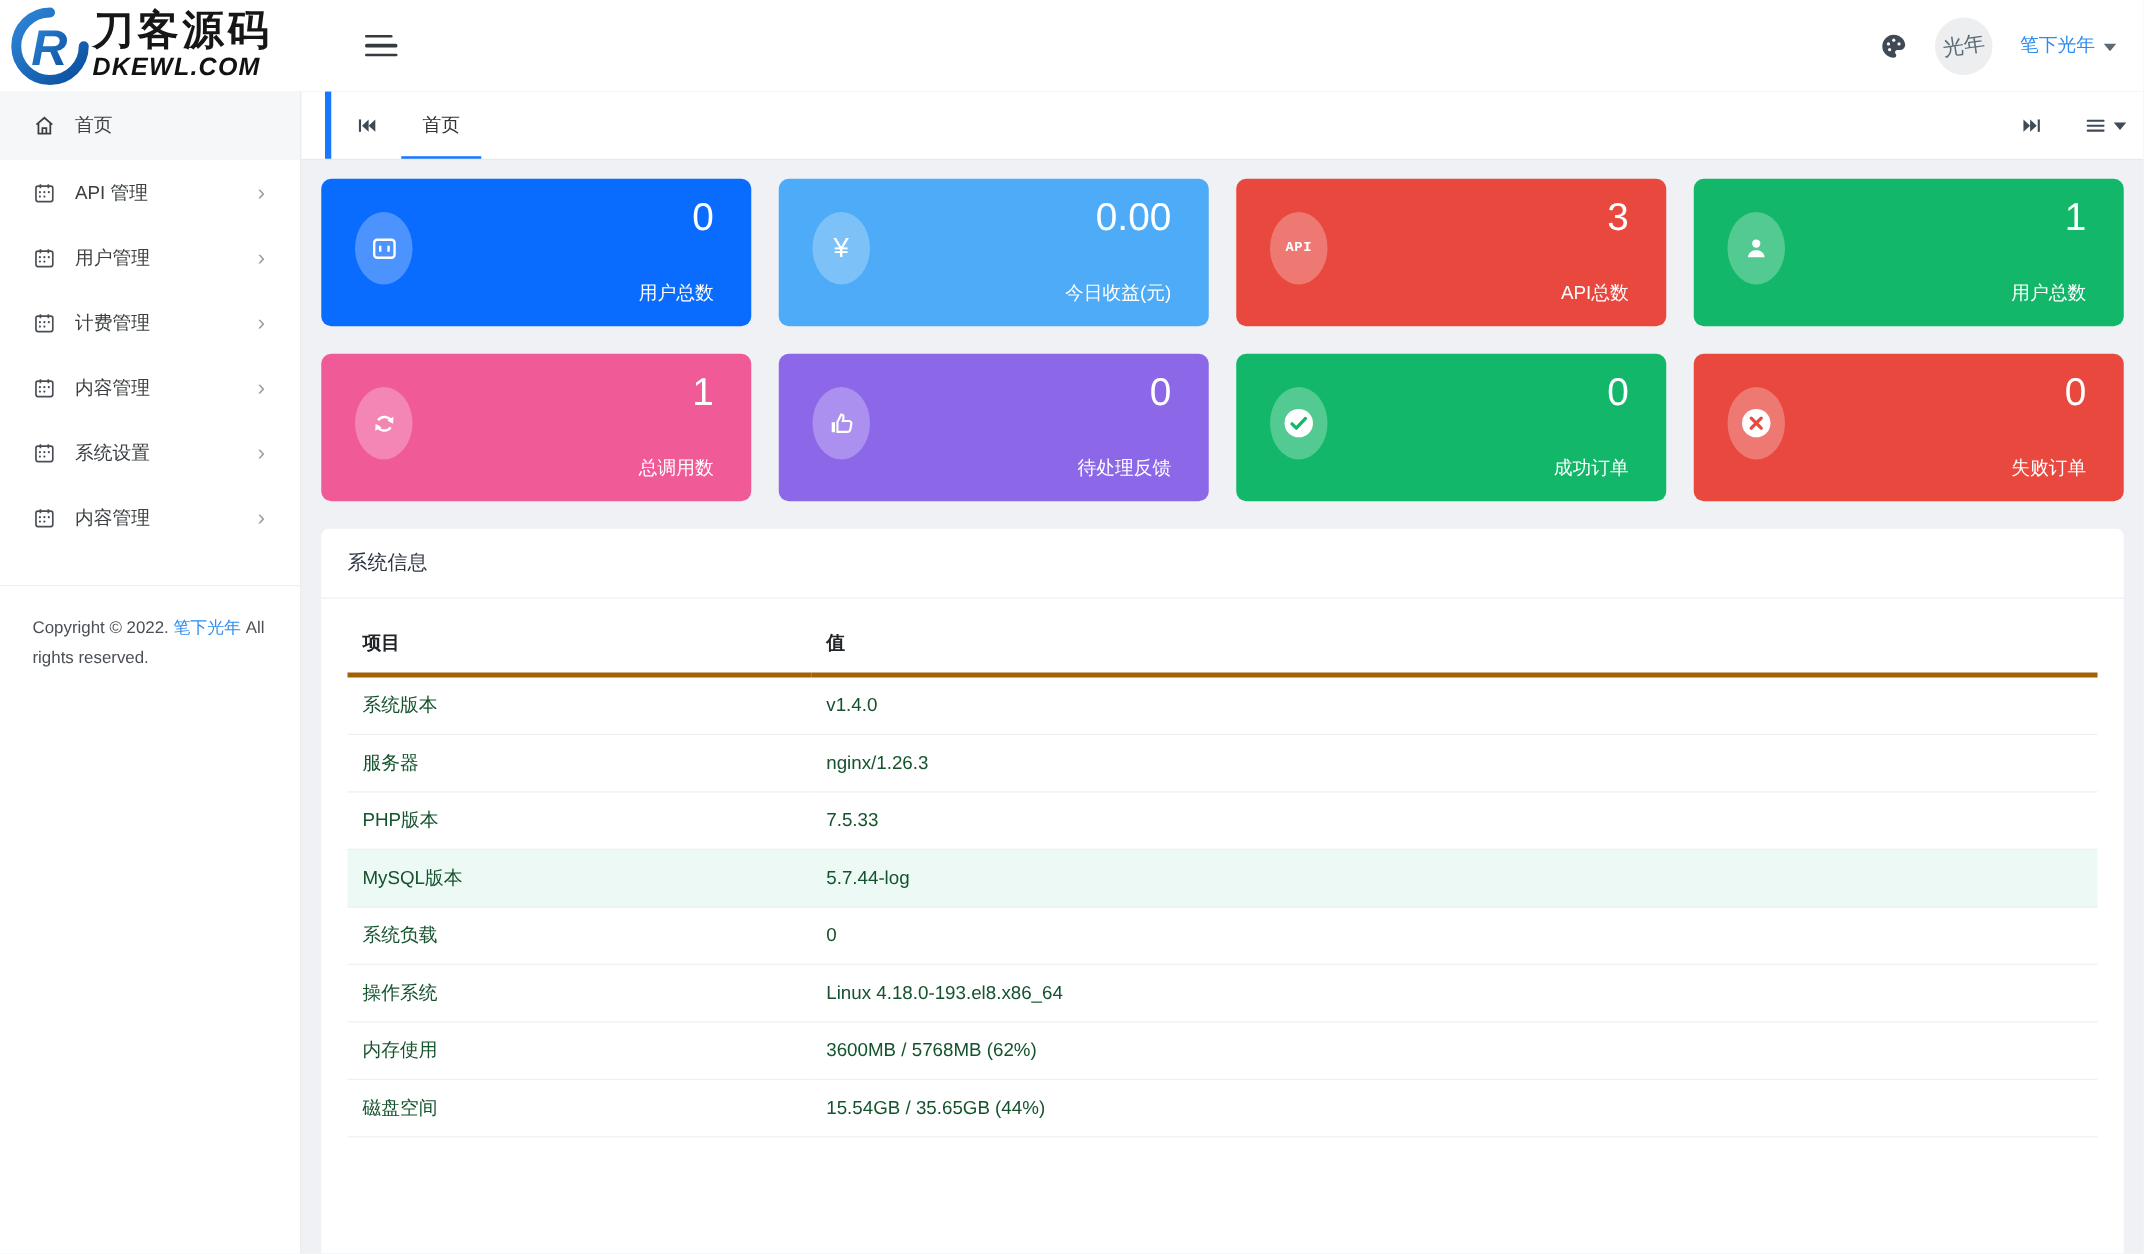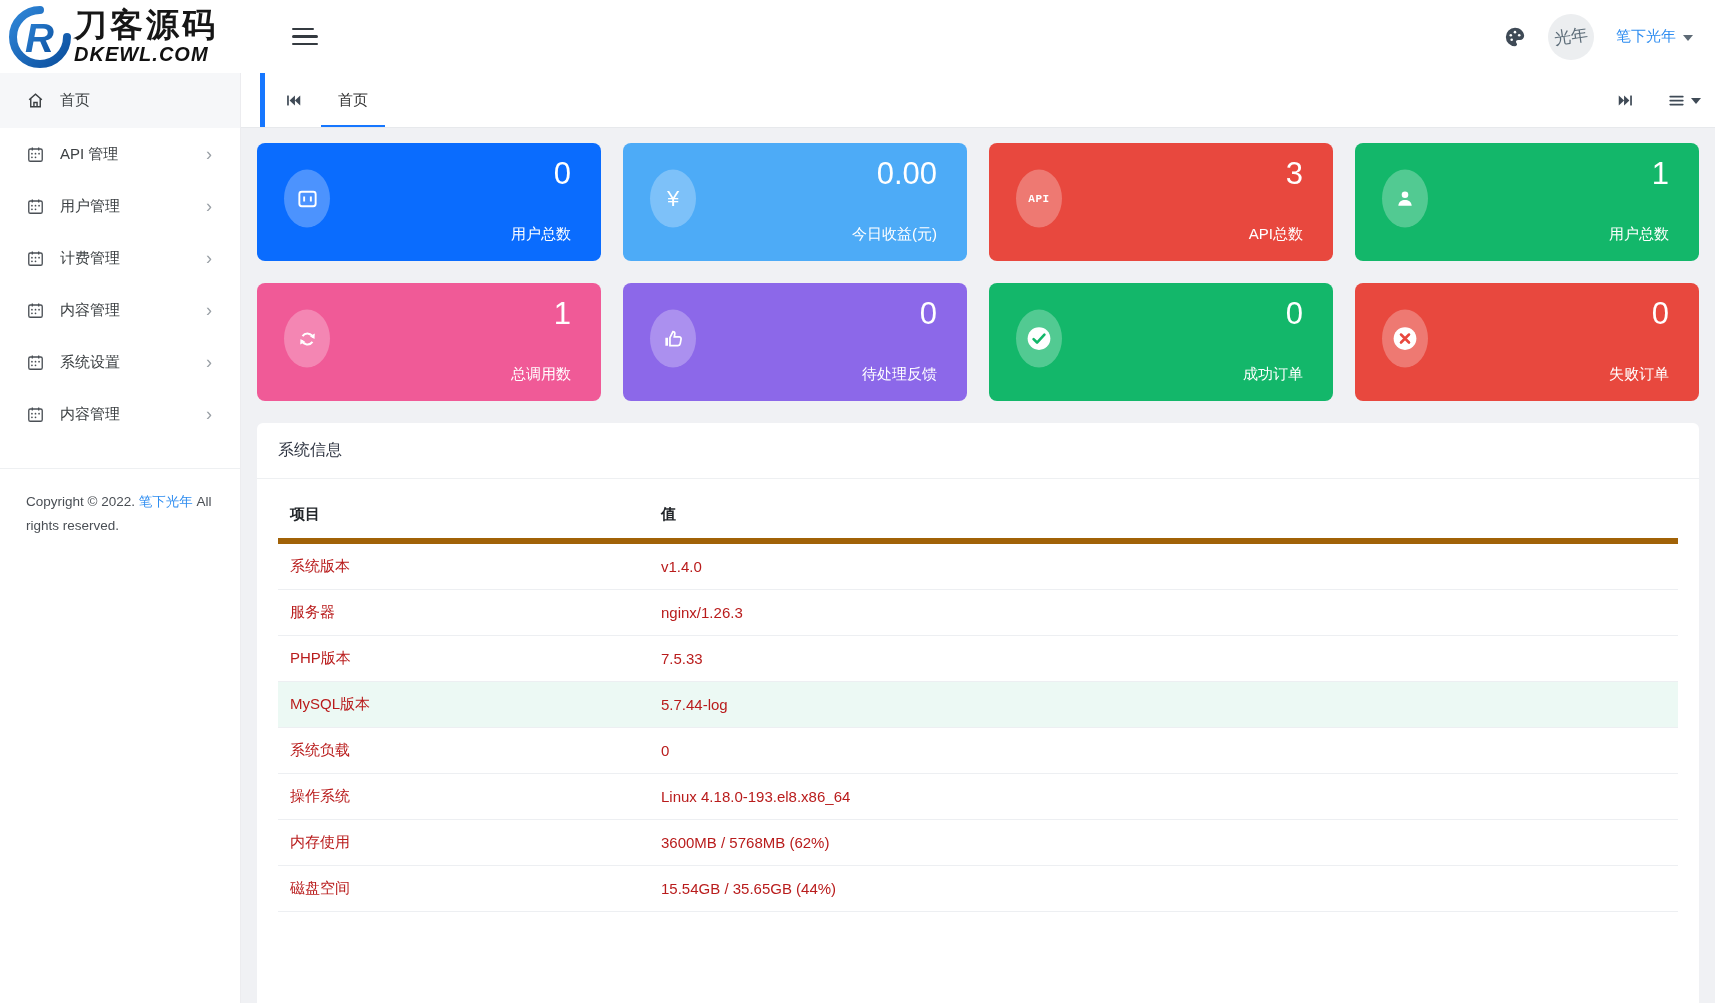--- a/index.html
+++ b/index.html
@@ -61,22 +61,22 @@
   .stat-icon-wrap { position:absolute; left:27px; top:50%; transform:translateY(-56%); width:46px; height:58px; border-radius:50%; background:rgba(255,255,255,.27); display:flex; align-items:center; justify-content:center; }
   .stat-value { position:absolute; right:30px; top:13px; font-size:31px; font-weight:400; }
   .stat-label { position:absolute; right:30px; bottom:17px; font-size:15px; }
   .icon-text { color:#fff; font-weight:bold; }
 
   
   .panel { margin-top:22px; background:#fff; border-radius:6px 6px 0 0; min-height:600px; }
   .panel-title { padding:17px 21px; font-size:16px; color:#2f3542; border-bottom:1px solid #eef0f2; }
   .panel-body { padding:12px 21px 0 21px; }
   table.sys { width:100%; border-collapse:collapse; }
-  table.sys th { text-align:left; font-size:15px; font-weight:bold; color:#212529; padding:14px 12px; border-bottom:6px solid #a16207; }
-  table.sys td { text-align:left; font-size:15px; color:#b91c1c; padding:13px 12px; border-bottom:1px solid #edeff2;margin-top:32px; }
+  table.sys th { text-align:left; font-size:15px; font-weight:bold; color:#212529; padding:14px 12px; border-bottom:4px solid #a16207; }
+  table.sys td { text-align:left; font-size:15px; color:#14532d; padding:13px 12px; border-bottom:1px solid #edeff2;margin-top:32px; }
   table.sys .col-item { width:26.5%; }
   tr.highlight td { background:#ecf9f4; }
 </style>
 </head>
 <body>
 
 <div class="app">
 
   <div class="header">
     <div class="logo">

